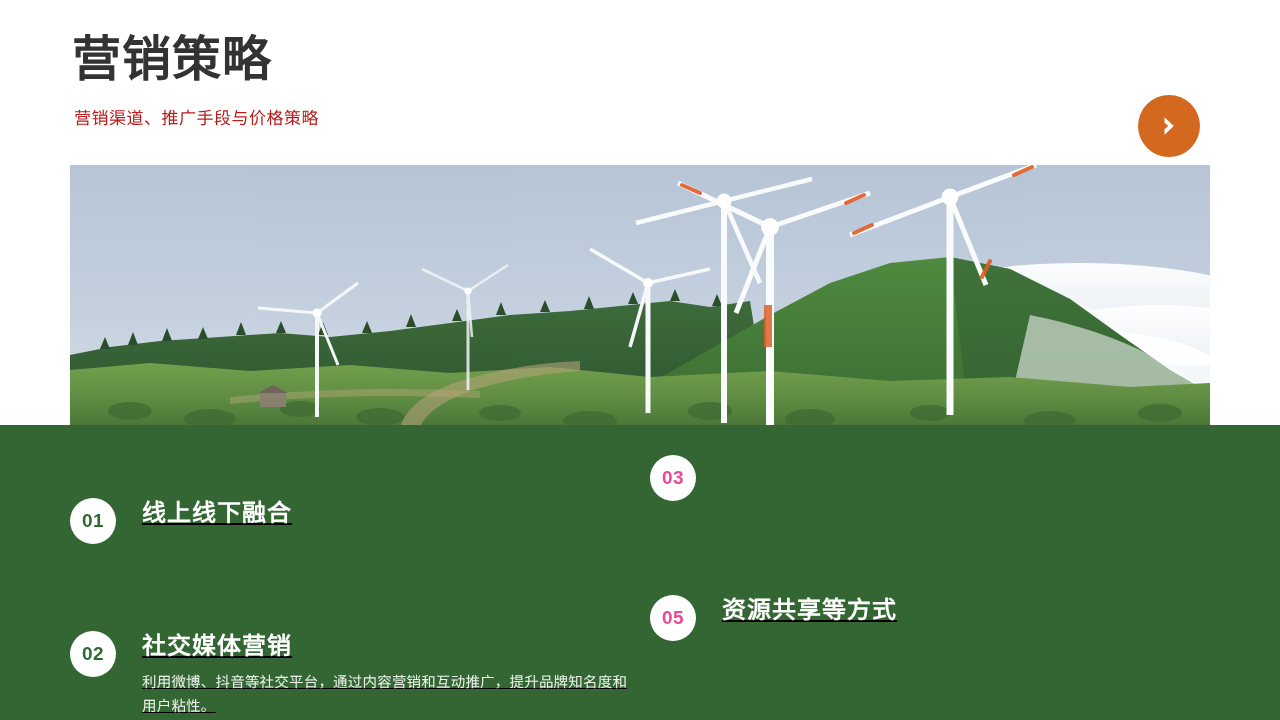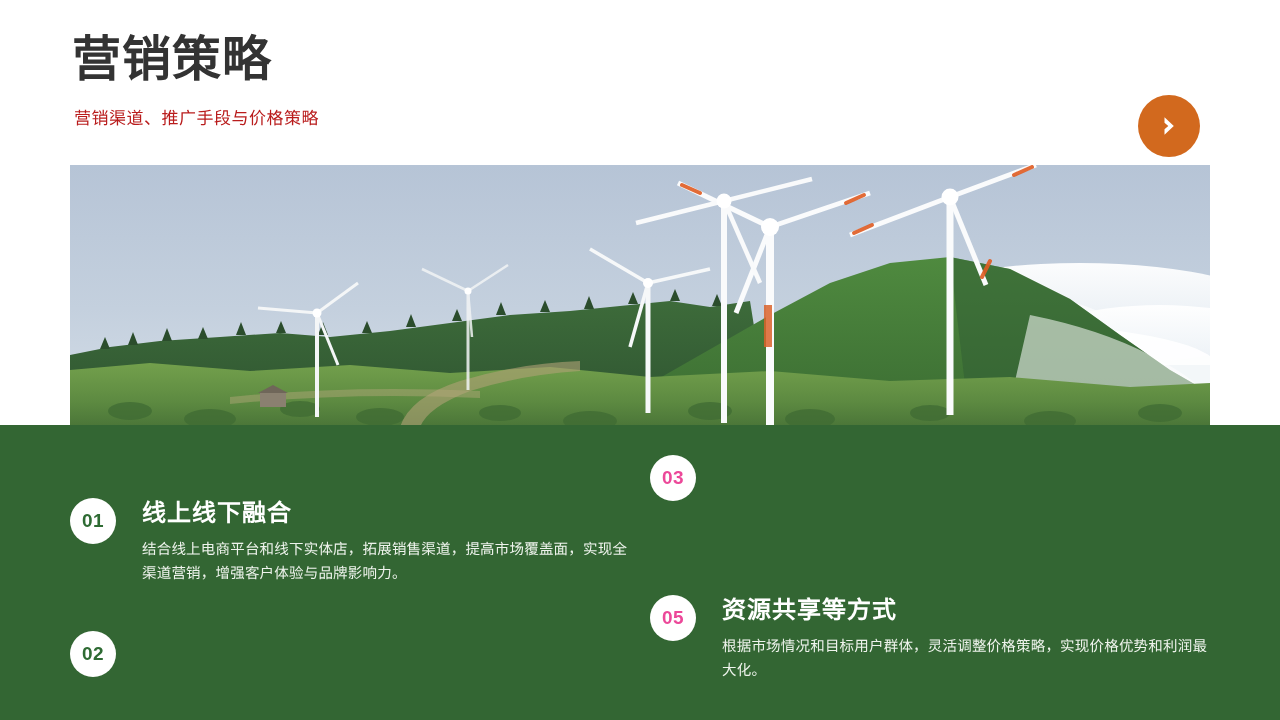--- a/index.html
+++ b/index.html
@@ -119,20 +119,21 @@
     justify-content: center;
     font-size: 19px;
     font-weight: bold;
     letter-spacing: 0.5px;
   }
   .badge.green  { color: #2e6b33; }
   .badge.orange { color: #ec4899; }
 
   .item-body {
     margin-left: 72px;
+    text-decoration: underline;
   }
 
   .item-title {
     font-size: 24px;
     line-height: 30px;
     font-weight: bold;
     color: #ffffff;
     letter-spacing: 1px;
     margin-bottom: 9px;
     white-space: nowrap;
@@ -317,40 +318,40 @@
     </svg>
   </div>
 
   <div class="band">
     <div class="grid">
 
       <div class="item c0">
         <div class="badge green">01</div>
         <div class="item-body">
           <div class="item-title">线上线下融合</div>
-          <div class="item-desc">结合线上电商平台和线下实体店，拓展销售渠道，提高市场覆盖面，实现全渠道营销，增强客户体验与品牌影响力。</div>
         </div>
       </div>
 
       <div class="item c1">
         <div class="badge green">02</div>
         <div class="item-body">
+          <div class="item-title">社交媒体营销</div>
+          <div class="item-desc">利用微博、抖音等社交平台，通过内容营销和互动推广，提升品牌知名度和用户粘性。</div>
         </div>
       </div>
 
       <div class="item c2">
         <div class="badge orange">03</div>
         <div class="item-body">
         </div>
       </div>
 
       <div class="item c3">
         <div class="badge orange">05</div>
         <div class="item-body">
           <div class="item-title">资源共享等方式</div>
-          <div class="item-desc">根据市场情况和目标用户群体，灵活调整价格策略，实现价格优势和利润最大化。</div>
         </div>
       </div>
 
     </div>
   </div>
 
 </div>
 
 </body></html>

